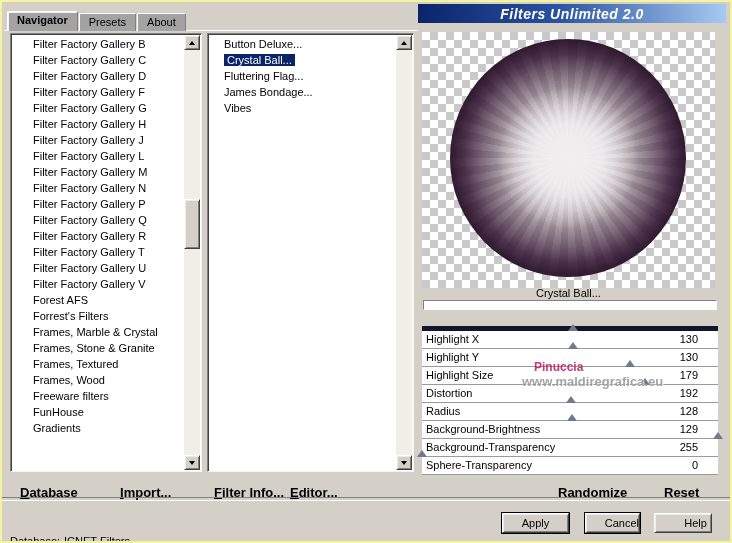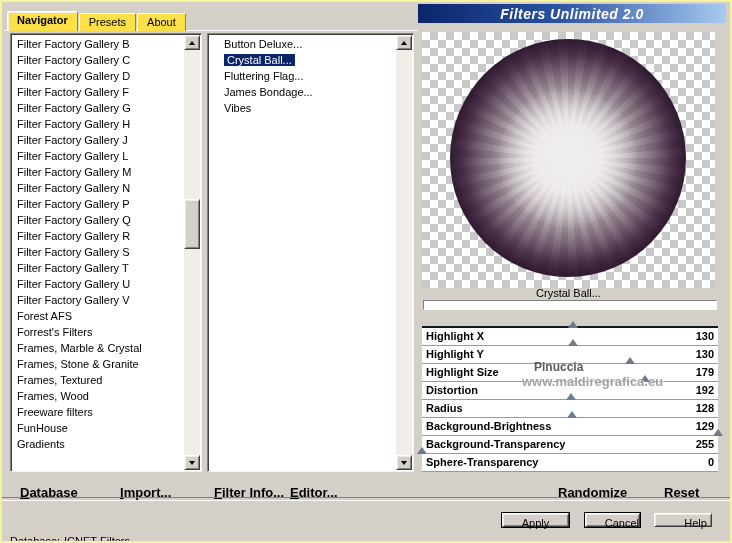--- a/index.html
+++ b/index.html
@@ -13,36 +13,36 @@
   .titlebar{
     position:absolute;left:416px;top:2px;width:308px;height:19px;
     background:linear-gradient(90deg,#0a246a 0%,#2a52a0 45%,#a6caf0 100%);
     display:flex;align-items:center;justify-content:center;
     color:#fff;font-weight:bold;font-style:italic;font-size:14px;letter-spacing:.5px;
   }
   
   .tabbar{position:absolute;left:5px;top:9px;height:20px;display:flex;align-items:flex-end;z-index:2;}
   .tab{
     height:18px;box-sizing:border-box;padding:2px 9px 0 9px;margin-right:1px;
-    background:#fde047;border:1px solid #808080;border-bottom:none;
+    background:#a3a3a3;border:1px solid #808080;border-bottom:none;
     border-top-color:#fff;border-left-color:#fff;border-radius:2px 2px 0 0;
     cursor:default;white-space:nowrap;
   }
   .tab.active{height:20px;font-weight:bold;box-shadow:inset 1px 1px 0 #f3f2ee;position:relative;z-index:3;}
   .tabline{position:absolute;left:2px;top:28px;width:414px;height:1px;background:#fff;z-index:1;}
   
   .listbox{
     position:absolute;background:#fff;box-sizing:border-box;
     border:1px solid;border-color:#808080 #f5f4f0 #f5f4f0 #808080;
     box-shadow:inset 1px 1px 0 #404040;
   }
   .listbox.categories{left:8px;top:31px;width:192px;height:439px;}
   .listbox.filters{left:205px;top:31px;width:207px;height:439px;}
   .list-inner{position:absolute;left:2px;top:2px;right:17px;bottom:2px;overflow:hidden;}
-  .list-item{height:16px;line-height:16px;padding-left:4px;white-space:nowrap;cursor:default;}
+  .list-item{height:16px;line-height:16px;padding-left:20px;white-space:nowrap;cursor:default;}
   .filters .list-item{padding-left:14px;}
   .sel{background:#0a246a;color:#fff;padding:0 3px;}
   
   .scrollbar{position:absolute;top:1px;right:1px;bottom:1px;width:16px;background:#f0eee6;}
   .sb-btn{
     position:absolute;left:0;width:16px;height:15px;box-sizing:border-box;background:#d4d0c8;
     border:1px solid;border-color:#fff #404040 #404040 #fff;
     box-shadow:inset 1px 1px 0 #ecebe5,inset -1px -1px 0 #808080;
     display:flex;align-items:center;justify-content:center;
   }
@@ -67,44 +67,44 @@
       repeating-conic-gradient(from 0deg, rgba(35,12,35,.12) 0deg 5deg, rgba(0,0,0,0) 5deg 10deg),
       radial-gradient(circle, #f4f2f3 0%, #e6e2e4 16%, #cfc8cc 28%, #ada1a8 40%, #7d697a 52%, #553c55 62%, #3f2640 72%, #56374f 82%, #401f3f 90%, #230f24 99%);
     box-shadow:inset 0 6px 24px rgba(25,8,25,.45), inset 0 -6px 20px rgba(25,8,25,.35);
   }
   .preview-caption{position:absolute;left:420px;top:285px;width:293px;text-align:center;}
   .progress{
     position:absolute;left:421px;top:298px;width:294px;height:10px;box-sizing:border-box;
     background:#fff;border:1px solid;border-color:#808080 #fff #fff #808080;
   }
   
-  .params{position:absolute;left:420px;top:324px;width:296px;border-top:2px solid #0f172a;font-weight:bold;}
+  .params{position:absolute;left:420px;top:324px;width:296px;border-top:5px solid #0f172a;}
   .param-row{position:relative;height:18px;box-sizing:border-box;background:#fff;border-bottom:1px solid #9a9a9a;line-height:17px;cursor:default;}
   .plabel{padding-left:4px;}
-  .pvalue{position:absolute;right:4px;top:0;}
+  .pvalue{position:absolute;right:20px;top:0;}
   .tri{position:absolute;top:-7px;width:0;height:0;border-left:5px solid transparent;border-right:5px solid transparent;border-bottom:7px solid #6d7b8d;z-index:4;}
-  .watermark1{position:absolute;left:532px;top:358px;z-index:6;pointer-events:none;color:#404040;font-size:12px;font-weight:bold;opacity:.85;}
+  .watermark1{position:absolute;left:532px;top:358px;z-index:6;pointer-events:none;color:#be185d;font-size:12px;font-weight:bold;opacity:.85;}
   .watermark2{position:absolute;left:520px;top:372px;z-index:6;pointer-events:none;color:#9b9b9b;font-size:13px;font-weight:bold;text-shadow:1px 1px 0 #ffffff;opacity:.9;}
   
   .flatbtn{position:absolute;top:483px;height:15px;font-weight:bold;font-size:13px;cursor:default;white-space:nowrap;}
   .accel::first-letter{text-decoration:underline;}
   #btn-database{left:18px;}
   #btn-import{left:118px;}
   #btn-filterinfo{left:212px;}
   #btn-editor{left:288px;}
   #btn-randomize{left:556px;}
   #btn-reset{left:662px;}
   
   .separator{position:absolute;left:0px;right:0px;top:495px;height:2px;border-top:1px solid #808080;border-bottom:1px solid #fff;}
   .statusline{position:absolute;left:8px;white-space:nowrap;margin-top:27px;}
   .statusline .slabel{display:inline-block;width:54px;}
   #status1{top:506px;}
   #status2{top:521px;}
   .push{
-    position:absolute;top:511px;height:14px;box-sizing:border-box;background:#d4d0c8;
+    position:absolute;top:511px;height:20px;box-sizing:border-box;background:#d4d0c8;
     border:1px solid;border-color:#fff #404040 #404040 #fff;
     box-shadow:inset 1px 1px 0 #ecebe5,inset -1px -1px 0 #808080;
     font-family:inherit;font-size:11px;text-align:center;line-height:19px;cursor:default;
   }
   .push.dark{box-shadow:inset 1px 1px 0 #ecebe5,inset -1px -1px 0 #808080,0 0 0 1px #000;}
   #apply{left:500px;width:67px;}
   #cancel{left:583px;width:55px;text-align:right;}
   #help{left:652px;width:58px;padding-left:25px;}
 </style>
 </head>
@@ -131,21 +131,20 @@
         <div class="list-item">Filter Factory Gallery F</div>
         <div class="list-item">Filter Factory Gallery G</div>
         <div class="list-item">Filter Factory Gallery H</div>
         <div class="list-item">Filter Factory Gallery J</div>
         <div class="list-item">Filter Factory Gallery L</div>
         <div class="list-item">Filter Factory Gallery M</div>
         <div class="list-item">Filter Factory Gallery N</div>
         <div class="list-item">Filter Factory Gallery P</div>
         <div class="list-item">Filter Factory Gallery Q</div>
         <div class="list-item">Filter Factory Gallery R</div>
-        <div class="list-item">Filter Factory Gallery S</div>
         <div class="list-item">Filter Factory Gallery T</div>
         <div class="list-item">Filter Factory Gallery U</div>
         <div class="list-item">Filter Factory Gallery V</div>
         <div class="list-item">Forest AFS</div>
         <div class="list-item">Forrest's Filters</div>
         <div class="list-item">Frames, Marble &amp; Crystal</div>
         <div class="list-item">Frames, Stone &amp; Granite</div>
         <div class="list-item">Frames, Textured</div>
         <div class="list-item">Frames, Wood</div>
         <div class="list-item">Freeware filters</div>

